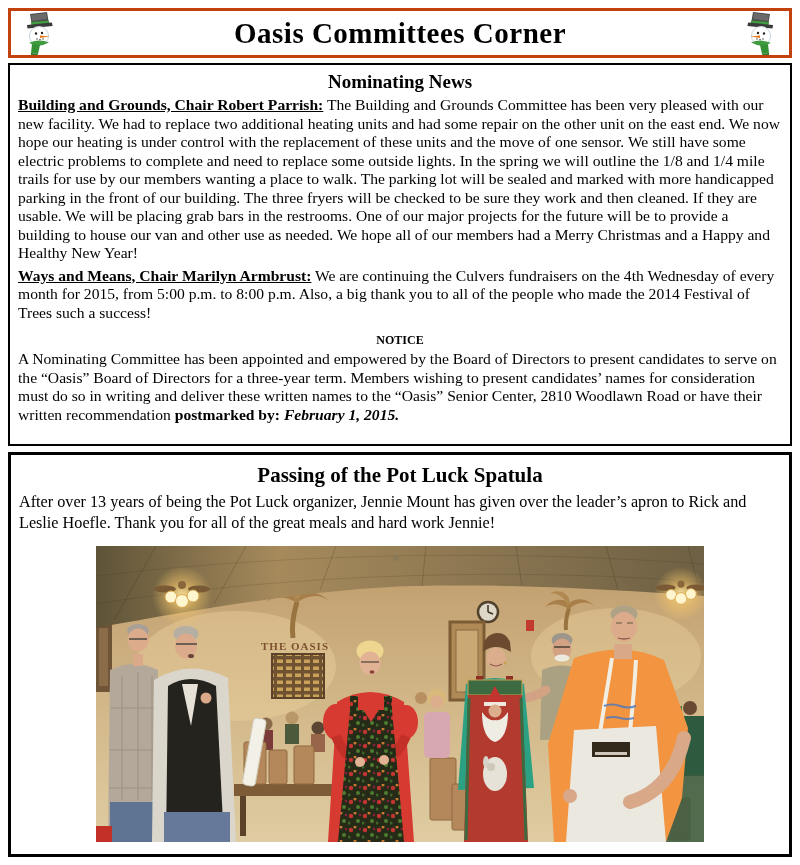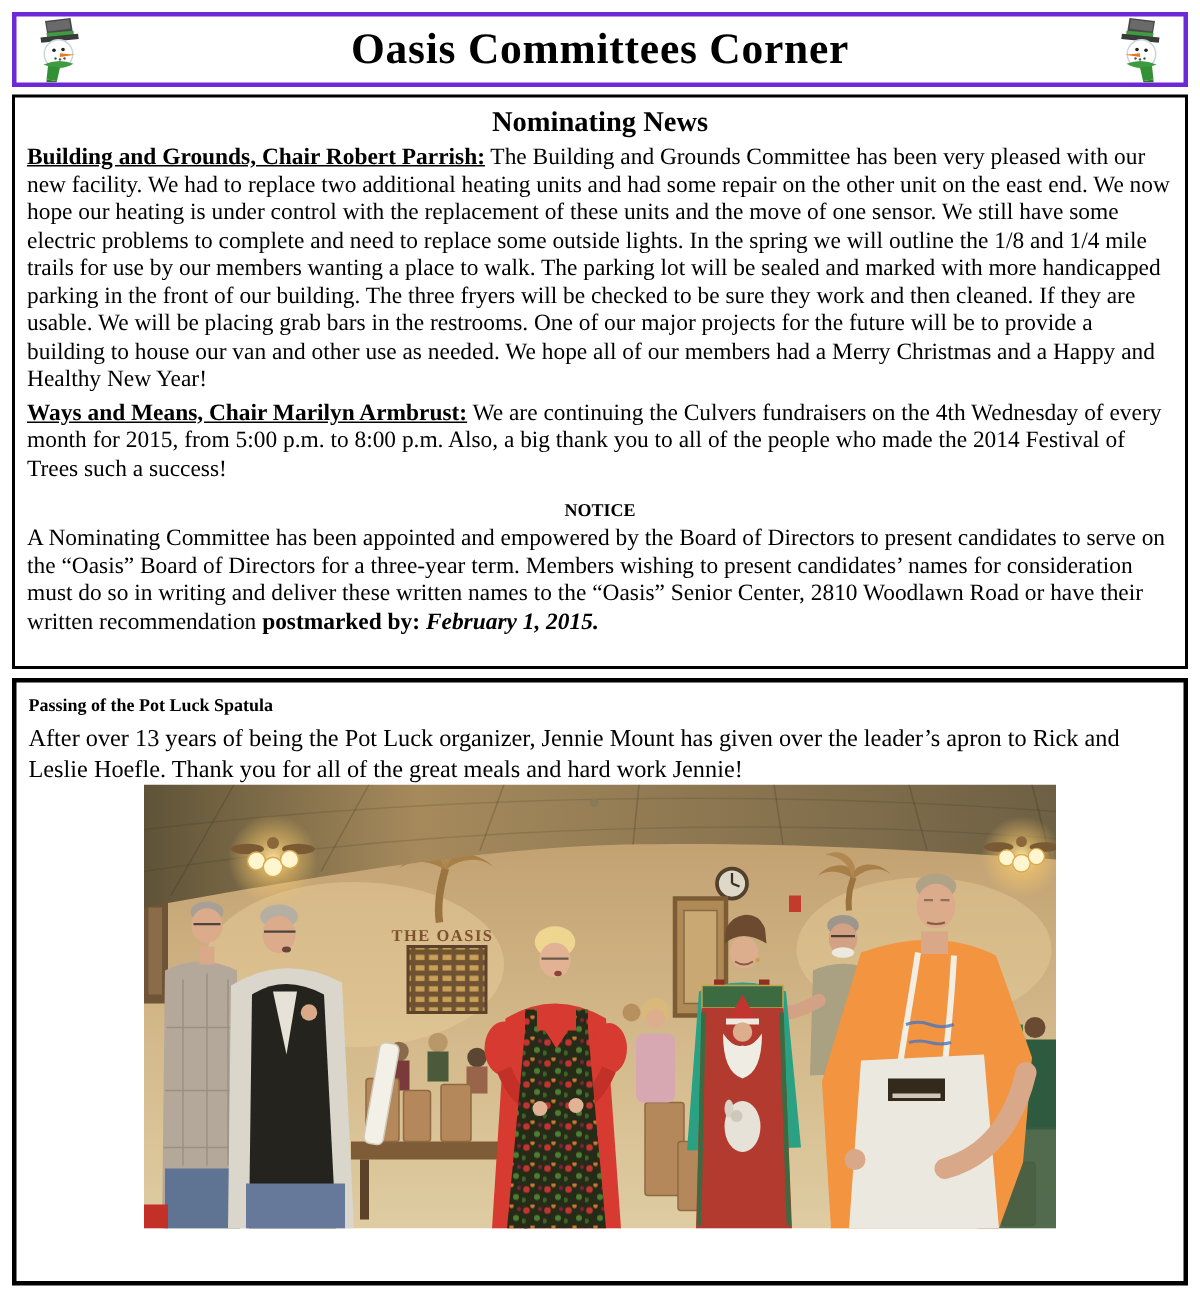--- a/index.html
+++ b/index.html
@@ -3,21 +3,21 @@
 <meta charset="utf-8">
 <style>
   html,body{margin:0;padding:0;}
   body{
     width:800px;height:865px;background:#ffffff;color:#000;
     font-family:"Liberation Serif", serif;
     -webkit-font-smoothing:antialiased;
   }
   .box{box-sizing:border-box;width:784px;margin-left:8px;background:#fff;}
   .header-box{
-    margin-top:8px;height:50px;border:3px solid #6d28d9;
+    margin-top:8px;height:50px;border:3px solid #c2410c;
     display:flex;align-items:center;padding:0 6px;
   }
   .header-box h1{
     flex:1;text-align:center;margin:0;
     font-size:29px;font-weight:bold;letter-spacing:.5px;
   }
   .snowman{width:44px;height:44px;display:flex;align-items:center;justify-content:center;}
   .snowman svg{display:block;}
   .snowman.flip svg{transform:scaleX(-1);}
 
@@ -31,23 +31,23 @@
   .lead{font-weight:bold;text-decoration:underline;}
   .notice-h{font-size:12px;text-align:center;margin:11px 0 2px;}
   .notice-p{font-size:15.6px;line-height:18.5px;margin:2px 0 5px;}
   .bold{font-weight:bold;}
   .bold-italic{font-weight:bold;font-style:italic;}
 
   .potluck-box{
     margin-top:6px;height:405px;border:3px solid #000;
     padding:0 8px;overflow:hidden;
   }
-  .potluck-box h3{font-size:12px;text-align:left;margin:8px 0 4px;}
+  .potluck-box h3{font-size:21px;text-align:center;margin:8px 0 4px;}
   .potluck-box .pl-body{font-size:16.2px;line-height:20.5px;margin:2px 0 0;}
-  .photo-wrap{display:flex;justify-content:center;}
+  .photo-wrap{display:flex;justify-content:center;margin-top:13px;}
   .photo-wrap svg{display:block;}
 </style>
 </head>
 <body>
 
 <div>
 
   <div class="box header-box">
     <span class="snowman">
       <svg width="40" height="44" viewBox="0 0 40 44">

